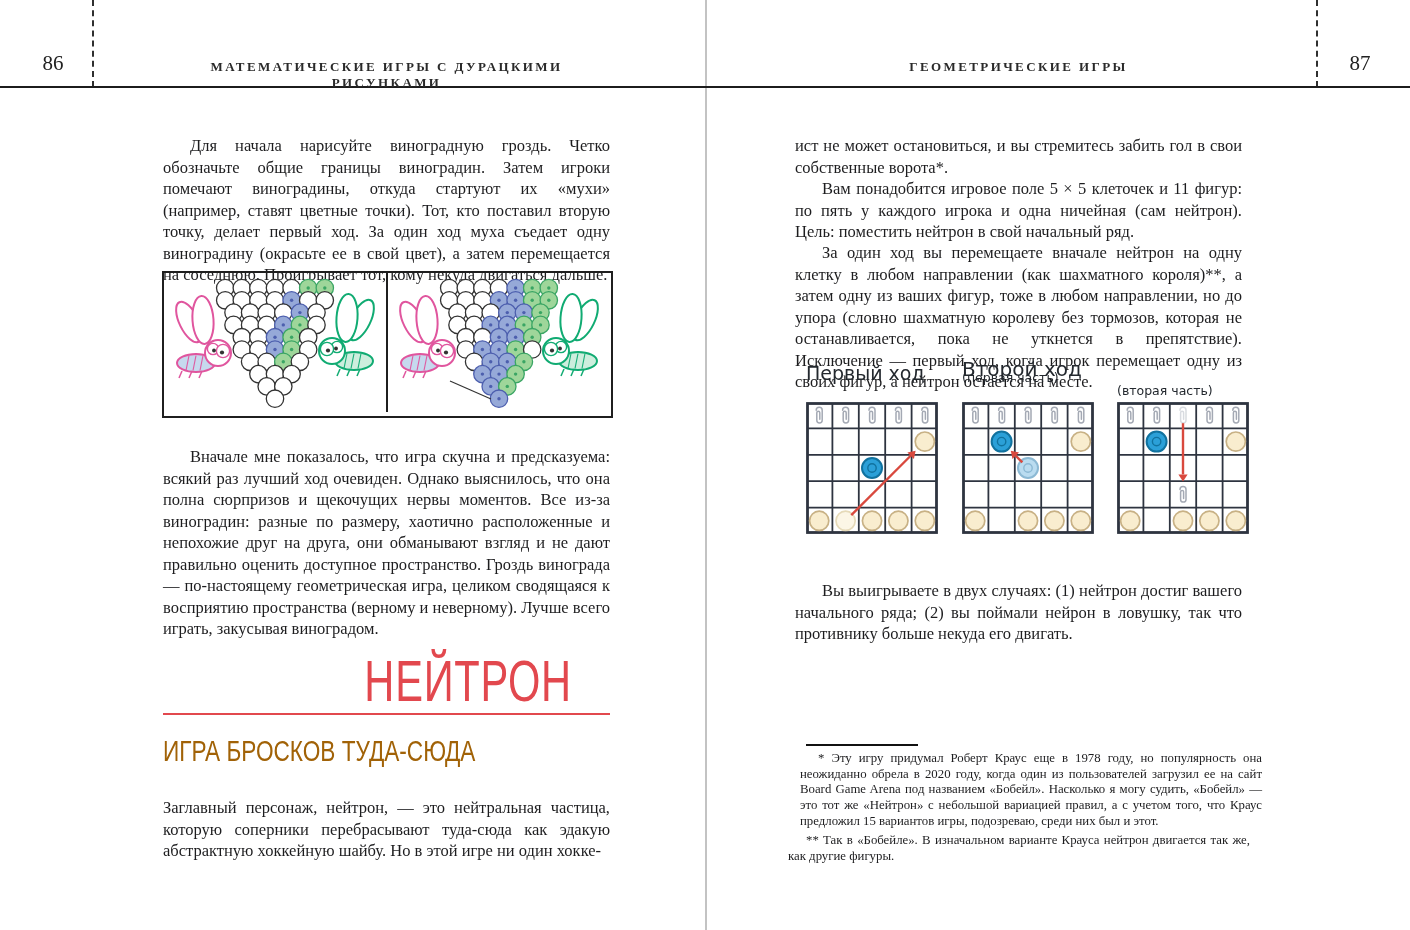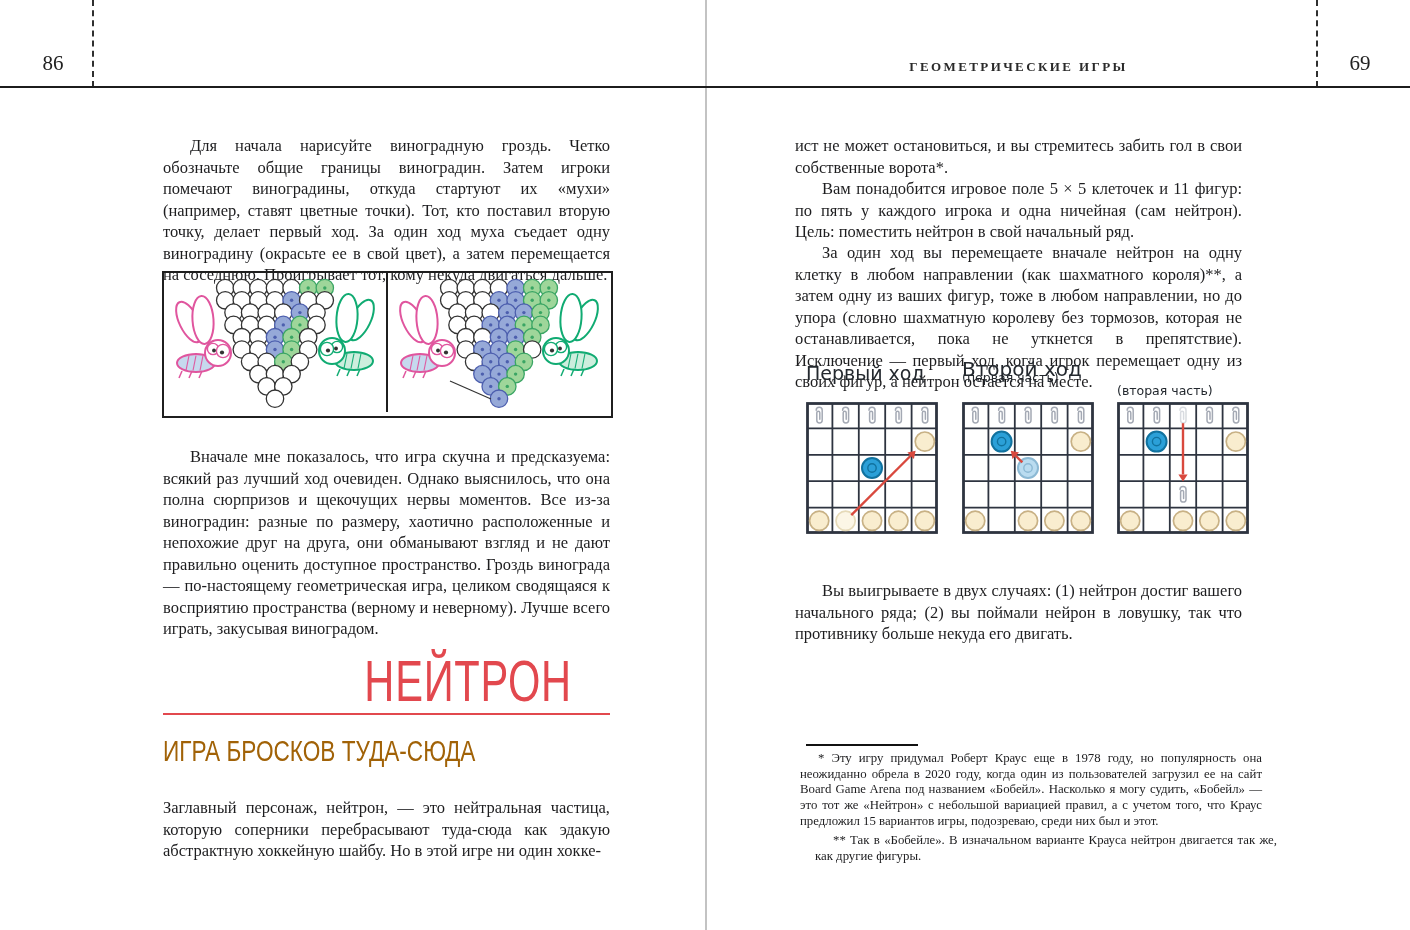--- a/index.html
+++ b/index.html
@@ -33,22 +33,23 @@
 <body>
 
 <div id="page">
 
   <div class="abs gutter"></div>
   <div class="abs dashline" style="left:92px"></div>
   <div class="abs dashline" style="left:1316px"></div>
   <div class="abs header-rule"></div>
 
   <div class="abs pagenum" style="left:18px">86</div>
+  <div class="abs runtitle" style="left:163px">МАТЕМАТИЧЕСКИЕ ИГРЫ С ДУРАЦКИМИ РИСУНКАМИ</div>
   <div class="abs runtitle" style="left:795px">ГЕОМЕТРИЧЕСКИЕ ИГРЫ</div>
-  <div class="abs pagenum" style="left:1325px">69</div>
+  <div class="abs pagenum" style="left:1325px">87</div>
 
   <div class="abs para indent" style="left:163px;top:119px">Для начала нарисуйте виноградную гроздь. Четко обозначьте общие границы виноградин. Затем игроки помечают виноградины, откуда стартуют их «мухи» (например, ставят цветные точки). Тот, кто поставил вторую точку, делает первый ход. За один ход муха съедает одну виноградину (окрасьте ее в свой цвет), а затем перемещается на соседнюю. Проигрывает тот, кому некуда двигаться дальше.</div>
 
   <div class="abs figure">
     <svg id="panel1" class="panel" viewBox="0 0 221.5 139">
         <g>
           <circle cx="61.199999999999996" cy="15" r="8.7" fill="#fff" stroke="#333333" stroke-width="1.3"></circle>
           <circle cx="77.8" cy="15" r="8.7" fill="#fff" stroke="#333333" stroke-width="1.3"></circle>
           <circle cx="94.4" cy="15" r="8.7" fill="#fff" stroke="#333333" stroke-width="1.3"></circle>
           <circle cx="111" cy="15" r="8.7" fill="#fff" stroke="#333333" stroke-width="1.3"></circle>
@@ -352,15 +353,15 @@
       <circle cx="39.599999999999994" cy="39.599999999999994" r="10" fill="#2ba0d8" stroke="#11729f" stroke-width="2"></circle>
       <circle cx="39.599999999999994" cy="39.599999999999994" r="4.2" fill="none" stroke="#11729f" stroke-width="1.4"></circle>
       <line x1="66" y1="21.2" x2="66" y2="72.39999999999999" stroke="#d9493e" stroke-width="2.4"></line>
       <polygon points="66,79.39999999999999 61.4,72.39999999999999 70.6,72.39999999999999" fill="#d9493e"></polygon>
     </svg>
 
   <div class="abs para indent" style="left:795px;top:564px">Вы выигрываете в двух случаях: (1) нейтрон достиг вашего начального ряда; (2) вы поймали нейрон в ловушку, так что противнику больше некуда его двигать.</div>
 
   <div class="abs fn-rule"></div>
   <div class="abs fn" style="left:800px;top:751px">* Эту игру придумал Роберт Краус еще в 1978 году, но популярность она неожиданно обрела в 2020 году, когда один из пользователей загрузил ее на сайт Board Game Arena под названием «Бобейл». Насколько я могу судить, «Бобейл» — это тот же «Нейтрон» с небольшой вариацией правил, а с учетом того, что Краус предложил 15 вариантов игры, подозреваю, среди них был и этот.</div>
-  <div class="abs fn" style="left:815px;top:833px">** Так в «Бобейле». В изначальном варианте Крауса нейтрон двигается так же, как другие фигуры.</div>
+  <div class="abs fn" style="left:788px;top:833px">** Так в «Бобейле». В изначальном варианте Крауса нейтрон двигается так же, как другие фигуры.</div>
 
 </div>
 
 </body></html>

